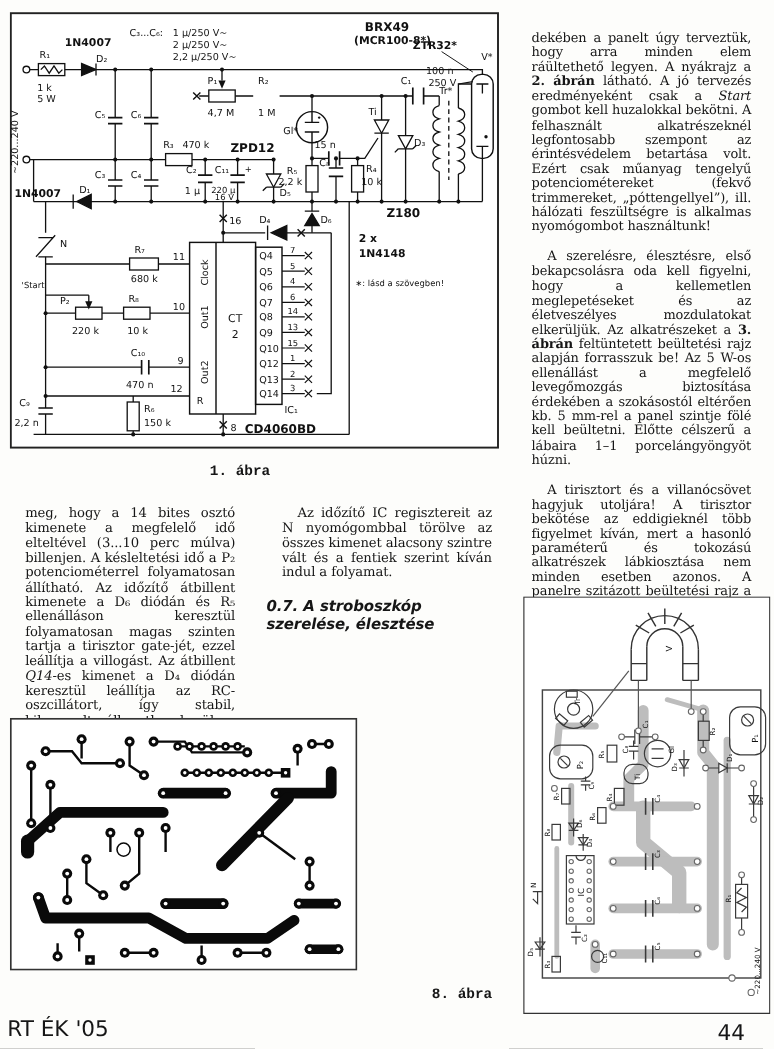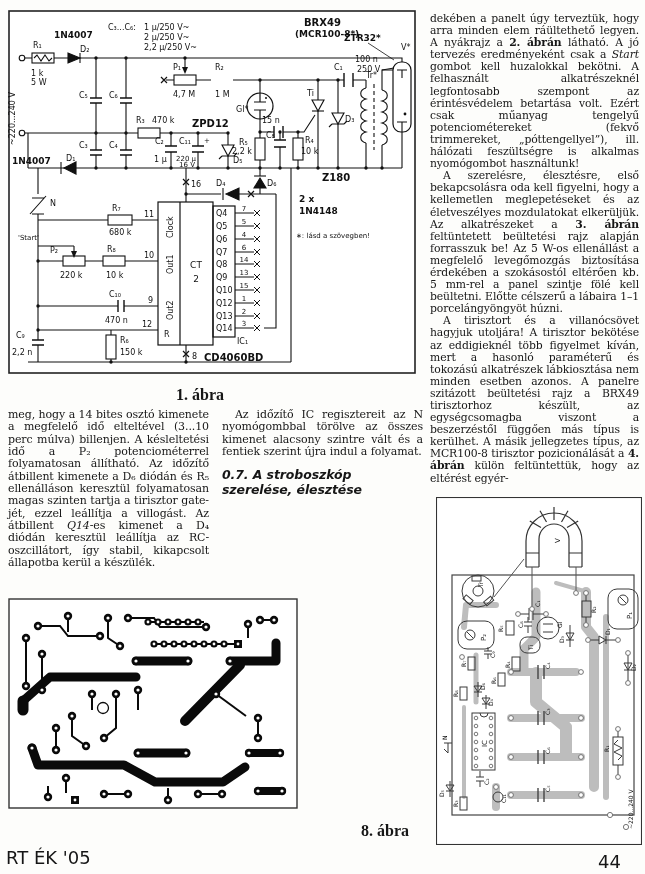--- a/index.html
+++ b/index.html
@@ -1,26 +1,26 @@
 <!DOCTYPE html>
 <html><head>
 <meta charset="utf-8">
 <style>
   html,body{margin:0;padding:0;background:#888;}
   #page{position:relative;width:645px;height:874px;background:#fdfdfb;overflow:hidden;
         font-family:"DejaVu Serif",serif;color:#161616;}
   .abs{position:absolute;}
   .col{font-size:11px;line-height:12.35px;text-align:justify;letter-spacing:-0.1px;}
-  .col p{margin:0;}
+  .col p{margin:13px;}
   .col p.ind{text-indent:13px;}
   .b{font-weight:bold;}
   .i{font-style:italic;}
   h3.sub{font-family:"DejaVu Sans",sans-serif;font-style:italic;font-weight:bold;
          font-size:12.5px;line-height:15px;margin:9px 0 8px 0;text-align:left;}
-  .caption{font-family:Liberation Serif, serif;font-weight:bold;font-size:16px;text-align:center;}
+  .caption{font-family:Liberation Mono, monospace;font-weight:bold;font-size:12px;text-align:center;}
   svg text{font-family:"DejaVu Sans",sans-serif;fill:#111;}
   .t10{font-size:10px;} .t9{font-size:9px;} .t8{font-size:8px;} .t7{font-size:7px;} .t6{font-size:6px;}
   .bold{font-weight:bold;}
   .footer{font-family:"DejaVu Sans",sans-serif;font-size:18px;}
 </style>
 </head>
 <body>
 
 <div id="page">
 
@@ -299,21 +299,21 @@
       </g>
     </svg>
   </div>
   <div class="abs caption" style="left:8px;top:386px;width:384px;">1. ábra</div>
 
   <div class="abs col" style="left:8px;top:409px;width:201px;">
     <p><span>meg, hogy a 14 bites osztó kimenete a megfelelő idő elteltével (3...10 perc múlva) billenjen. A késleltetési idő a P₂ potenciométerrel folyamatosan állítható. Az időzítő átbillent kimenete a D₆ diódán és R₅ ellenálláson keresztül folyamatosan magas szinten tartja a tirisztor gate-jét, ezzel leállítja a villogást. Az átbillent </span><span class="i">Q14</span><span>-es kimenet a D₄ diódán keresztül leállítja az RC-oszcillátort, így stabil, kikapcsolt állapotba kerül a készülék.</span></p>
   </div>
 
   <div class="abs col" style="left:222px;top:409px;width:201px;">
-    <p class="ind">Az időzítő IC regisztereit az N nyomógombbal törölve az összes kimenet alacsony szintre vált és a fentiek szerint újra indul a folyamat.</p>
+    <p class="ind">Az időzítő IC regisztereit az N nyomógombbal törölve az összes kimenet alacsony szintre vált és a fentiek szerint kíván indul a folyamat.</p>
     <h3 class="sub">0.7. A stroboszkóp szerelése, élesztése</h3>
   </div>
 
   <div class="abs col" style="left:430px;top:13px;width:209px;font-size:10.8px;line-height:12.1px;">
     <p><span>dekében a panelt úgy terveztük, hogy arra minden elem ráültethető legyen. A nyákrajz a </span><span class="b">2. ábrán</span><span> látható. A jó tervezés eredményeként csak a </span><span class="i">Start</span><span> gombot kell huzalokkal bekötni. A felhasznált alkatrészeknél legfontosabb szempont az érintésvédelem betartása volt. Ezért csak műanyag tengelyű potenciométereket (fekvő trimmereket, „póttengellyel”), ill. hálózati feszültségre is alkalmas nyomógombot használtunk!</span></p>
     <p class="ind"><span>A szerelésre, élesztésre, első bekapcsolásra oda kell figyelni, hogy a kellemetlen meglepetéseket és az életveszélyes mozdulatokat elkerüljük. Az alkatrészeket a </span><span class="b">3. ábrán</span><span> feltüntetett beültetési rajz alapján forrasszuk be! Az 5 W-os ellenállást a megfelelő levegőmozgás biztosítása érdekében a szokásostól eltérően kb. 5 mm-rel a panel szintje fölé kell beültetni. Előtte célszerű a lábaira 1–1 porcelángyöngyöt húzni.</span></p>
     <p class="ind"><span>A tirisztort és a villanócsövet hagyjuk utoljára! A tirisztor bekötése az eddigieknél több figyelmet kíván, mert a hasonló paraméterű és tokozású alkatrészek lábkiosztása nem minden esetben azonos. A panelre szitázott beültetési rajz a BRX49 tirisztorhoz készült, az egységcsomagba viszont a beszerzéstől függően más típus is kerülhet. A másik jellegzetes típus, az MCR100-8 tirisztor pozicionálását a </span><span class="b">4. ábrán</span><span> külön feltüntettük, hogy az eltérést egyér-</span></p>
   </div>
 
   <div class="abs" style="left:8px;top:598px;width:290px;height:211px;">

